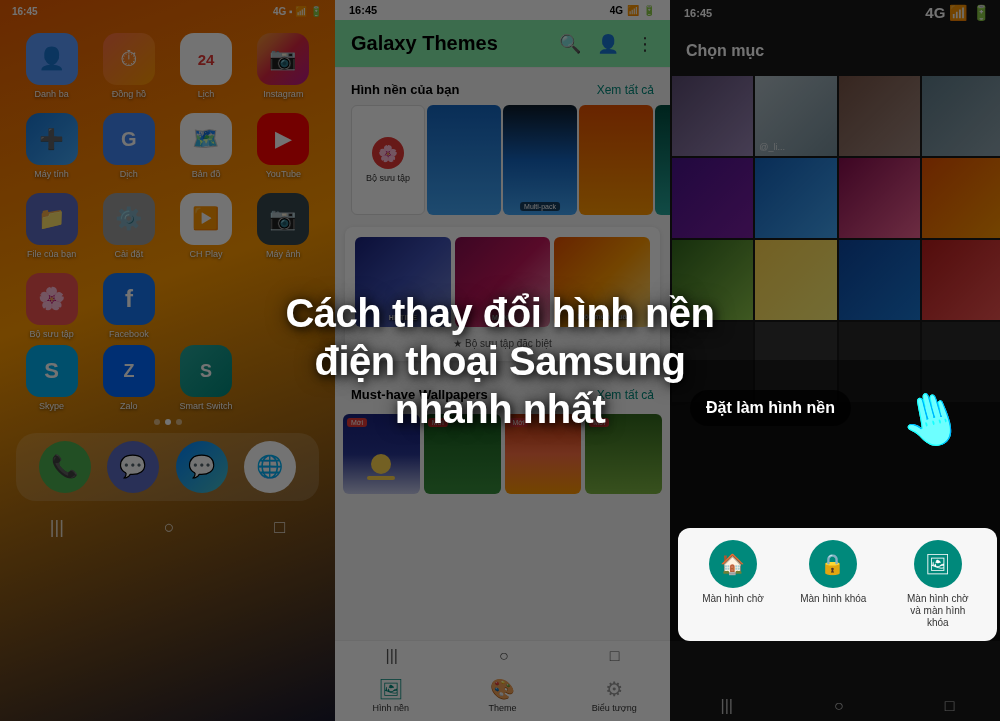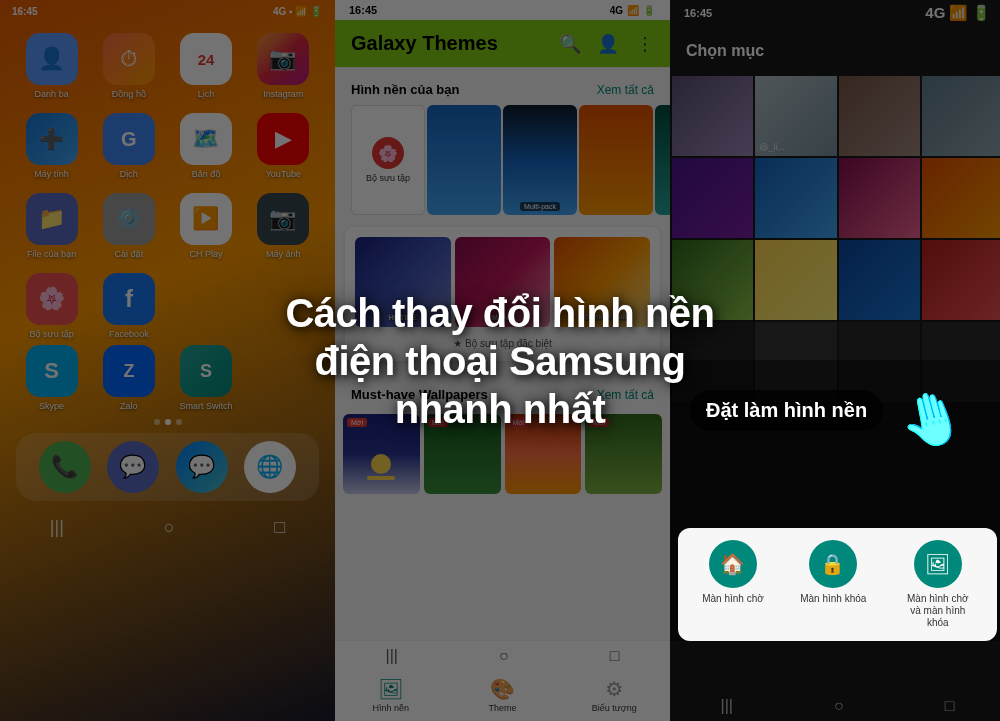--- a/index.html
+++ b/index.html
@@ -102,21 +102,21 @@
     .phone-middle {
       width: 335px;
       height: 721px;
       background: #f5f5f5;
       position: relative;
       flex-shrink: 0;
       overflow: hidden;
     }
 
     .galaxy-themes-header {
-      background: #84cc16;
+      background: #86efac;
       padding: 12px 16px;
       display: flex;
       align-items: center;
       justify-content: space-between;
       border-bottom: 1px solid #eee;
     }
 
     .galaxy-themes-title {
       font-size: 20px;
       font-weight: 600;
@@ -715,21 +715,21 @@
     <div class="photo-cell photo-cell-11"></div>
     <div class="photo-cell photo-cell-12"></div>
     <div class="photo-cell" style="background:#222;"></div>
     <div class="photo-cell" style="background:#333;"></div>
     <div class="photo-cell" style="background:#282828;"></div>
     <div class="photo-cell" style="background:#2a2a2a;"></div>
   </div>
 
   <div style="position:absolute;top:360px;left:0;right:0;bottom:80px;background:rgba(0,0,0,0.4);border-radius:0;"></div>
 
-  <div style="position:absolute;top:390px;left:20px;background:rgba(0,0,0,0.75);color:white;font-size:20px;font-weight:700;padding:9px 16px;border-radius:22px;white-space:nowrap;z-index:5;">
+  <div style="position:absolute;top:390px;left:20px;background:rgba(0,0,0,0.75);color:white;font-size:16px;font-weight:700;padding:9px 16px;border-radius:22px;white-space:nowrap;z-index:5;">
     <span>Đặt làm hình nền</span>
   </div>
 
   <div style="position:absolute;top:390px;right:40px;font-size:52px;transform:rotate(-15deg);z-index:6;filter:hue-rotate(170deg) saturate(1.5) brightness(1.3);">🤚</div>
 
   <div style="position:absolute;bottom:80px;left:8px;right:8px;background:rgba(255,255,255,0.97);border-radius:12px;padding:12px 6px;display:flex;justify-content:space-around;z-index:7;">
     <div class="option-item">
       <div class="option-icon">🏠</div>
       <span class="option-label">Màn hình chờ</span>
     </div>

